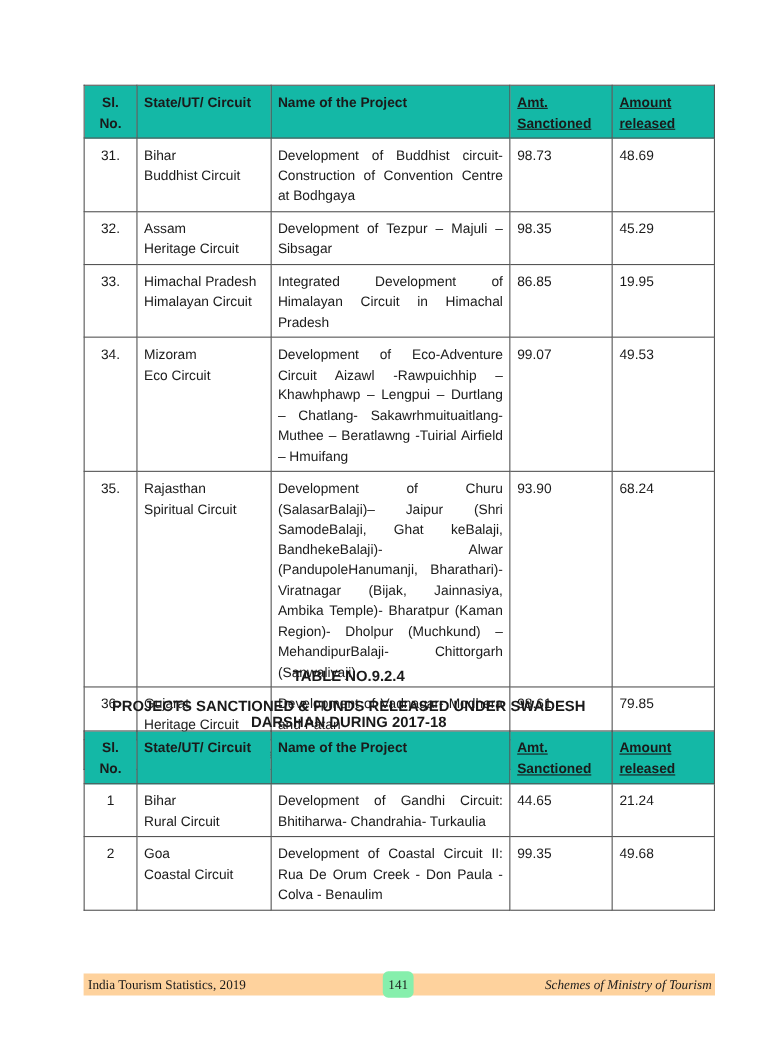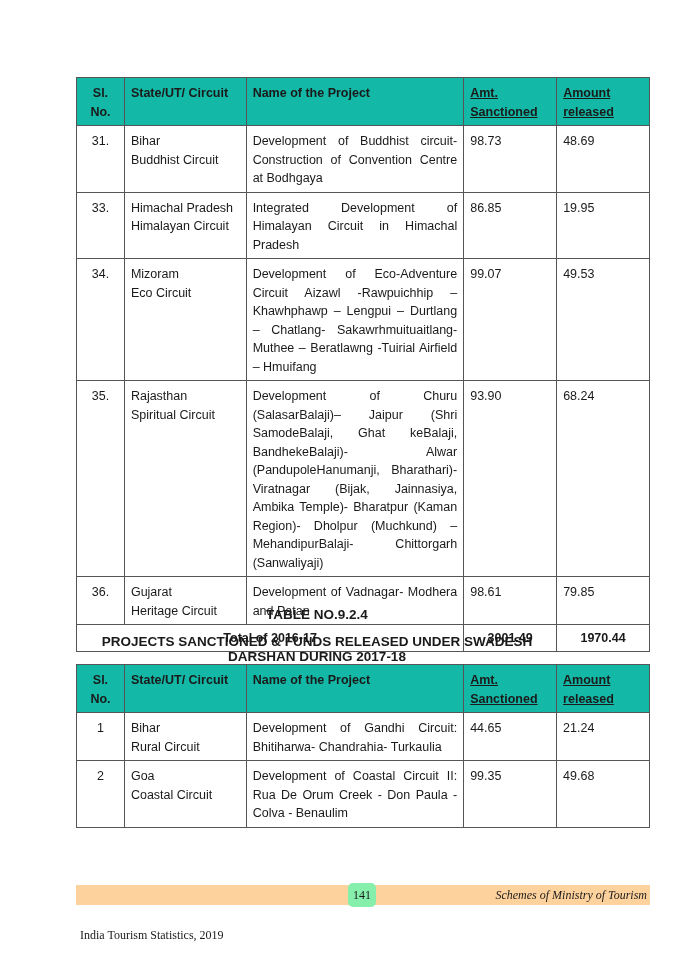--- a/index.html
+++ b/index.html
@@ -17,21 +17,21 @@
   col.w-proj { width: 218px; }
   col.w-amt { width: 93px; }
   col.w-rel { width: 93px; }
   tr.total td { font-weight: bold; text-align: center; padding-top: 4px; padding-bottom: 3px; }
   #t1 { top: 77px; }
   #t2 { top: 664px; }
   .caption { position: absolute; left: 76px; width: 482px; text-align: center; font-weight: bold; font-size: 13.5px; }
   #cap-table { top: 607px; }
   #cap-title { top: 634px; }
   .footer { position: absolute; left: 76px; top: 885px; width: 574px; height: 20px; background: #fed29d; font-family: "Liberation Serif", serif; font-size: 12px; }
-  .footer .left { position: absolute; left: 4px; top: 3px; margin-top: 40px; }
+  .footer .left { position: absolute; left: 4px; top: 3px; }
   .footer .right { position: absolute; right: 3px; top: 3px; font-style: italic; }
   .footer .page { position: absolute; left: 272px; top: -2px; width: 28px; height: 24px; background: #86efac; border-radius: 5px; text-align: center; line-height: 24px; }
   .line { display: block; }
 </style>
 </head>
 <body>
 
 <table class="data" id="t1">
   <colgroup>
       <col class="w-num">
@@ -58,20 +58,30 @@
   <tbody id="t1-body">
       <tr>
         <td class="c-num">31.</td>
         <td class="c-state">
           <span class="line">Bihar</span>
           <span class="line">Buddhist Circuit</span>
         </td>
         <td class="c-proj">Development of Buddhist circuit- Construction of Convention Centre at Bodhgaya</td>
         <td class="c-amt">98.73</td>
         <td class="c-rel">48.69</td>
+      </tr>
+      <tr>
+        <td class="c-num">32.</td>
+        <td class="c-state">
+          <span class="line">Assam</span>
+          <span class="line">Heritage Circuit</span>
+        </td>
+        <td class="c-proj">Development of Tezpur – Majuli – Sibsagar</td>
+        <td class="c-amt">98.35</td>
+        <td class="c-rel">45.29</td>
       </tr>
       <tr>
         <td class="c-num">33.</td>
         <td class="c-state">
           <span class="line">Himachal Pradesh</span>
           <span class="line">Himalayan Circuit</span>
         </td>
         <td class="c-proj">Integrated Development of Himalayan Circuit in Himachal Pradesh</td>
         <td class="c-amt">86.85</td>
         <td class="c-rel">19.95</td>

